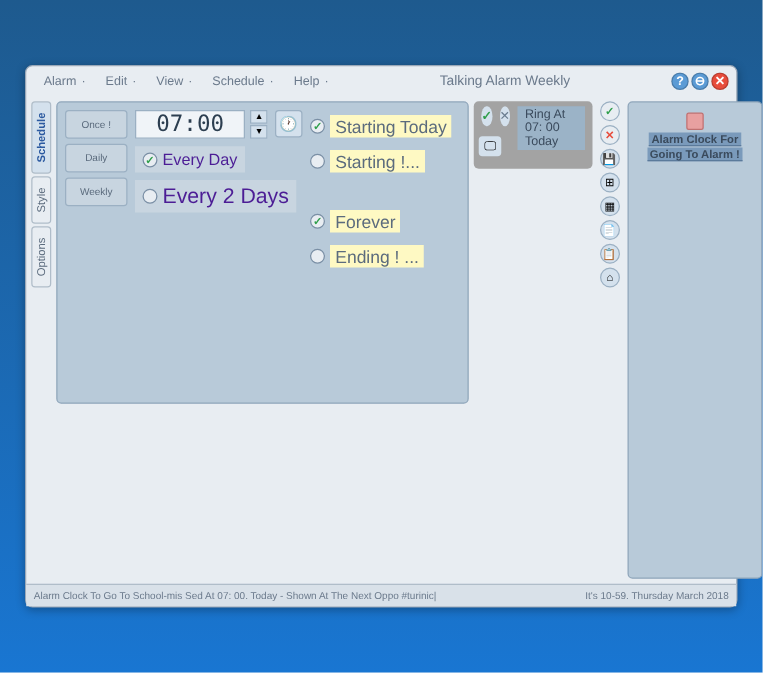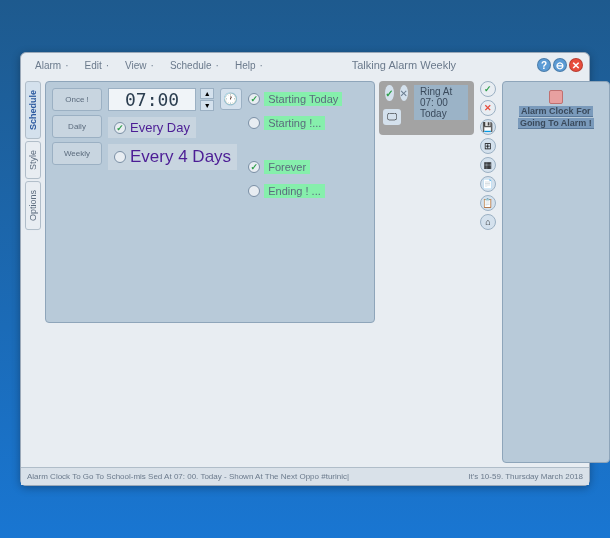--- a/index.html
+++ b/index.html
@@ -28,21 +28,21 @@
 .spinner-col { display: flex; flex-direction: column; gap: 1px; }
 .spin-btn { width: 14px; height: 11px; background: #d4e1ed; border: 1px solid #9bb0c3; font-size: 7px; display: flex; align-items: center; justify-content: center; cursor: pointer; }
 .clock-btn { width: 22px; height: 22px; background: #d4e1ed; border: 1px solid #9bb0c3; border-radius: 3px; display: flex; align-items: center; justify-content: center; cursor: pointer; font-size: 12px; margin-left: 2px; }
 .radio-opt { display: flex; align-items: center; gap: 4px; background: #c8d5e0; padding: 3px 6px; width: fit-content; cursor: pointer; }
 .radio-opt.big { font-size: 15px; }
 .radio-ind { width: 12px; height: 12px; border-radius: 50%; background: #e8edf2; border: 1px solid #7a8fa5; display: flex; align-items: center; justify-content: center; }
 .radio-ind.checked::after { content: '✓'; color: #2e9e4a; font-size: 9px; font-weight: bold; }
 .radio-label { font-size: 13px; color: #4c1d95; }
 .right-col { width: 120px; display: flex; flex-direction: column; gap: 10px; padding-top: 4px; }
 .r-opt { display: flex; align-items: center; gap: 4px; cursor: pointer; }
-.r-label { font-size: 11px; color: #5b6b7d; background: #86efac; padding: 1px 4px; }
+.r-label { font-size: 14px; color: #5b6b7d; background: #fef9c3; padding: 1px 4px; }
 .summary-bar { background: #a3a3a3; border-radius: 4px; padding: 4px 6px; display: flex; align-items: flex-start; gap: 6px; height: 54px; }
 .sb-icon { width: 16px; height: 16px; border-radius: 50%; background: #d4e1ed; display: flex; align-items: center; justify-content: center; font-size: 10px; cursor: pointer; }
 .sb-icon.green::after { content: '✓'; color: #2e9e4a; font-weight: bold; }
 .sb-icon.x::after { content: '✕'; color: #6b7d90; }
 .sb-text { background: #9bb3c7; padding: 1px 6px; font-size: 10px; color: #3a4a5c; }
 .sb-lower { position: absolute; margin-top: 24px; }
 .lower-row { flex: 1; display: flex; gap: 4px; }
 .tool-col { width: 20px; display: flex; flex-direction: column; gap: 3px; align-items: center; }
 .tool-btn { width: 16px; height: 16px; border-radius: 50%; background: #e8edf2; border: 1px solid #9bb0c3; display: flex; align-items: center; justify-content: center; font-size: 9px; cursor: pointer; }
 .tool-btn.g::after { content: '✓'; color: #2e9e4a; font-weight: bold; }
@@ -97,21 +97,21 @@
               <div class="spin-btn">▼</div>
             </div>
             <div class="clock-btn">🕐</div>
           </div>
           <div class="radio-opt">
             <div class="radio-ind checked"></div>
             <span class="radio-label">Every Day</span>
           </div>
           <div class="radio-opt big">
             <div class="radio-ind"></div>
-            <span class="radio-label" style="font-size:17px">Every 4 Days</span>
+            <span class="radio-label" style="font-size:17px">Every 2 Days</span>
           </div>
         </div>
 
         <div class="right-col">
           <div class="r-opt">
               <div class="radio-ind checked"></div>
               <span class="r-label">Starting Today</span>
             </div>
           <div class="r-opt">
               <div class="radio-ind"></div>

